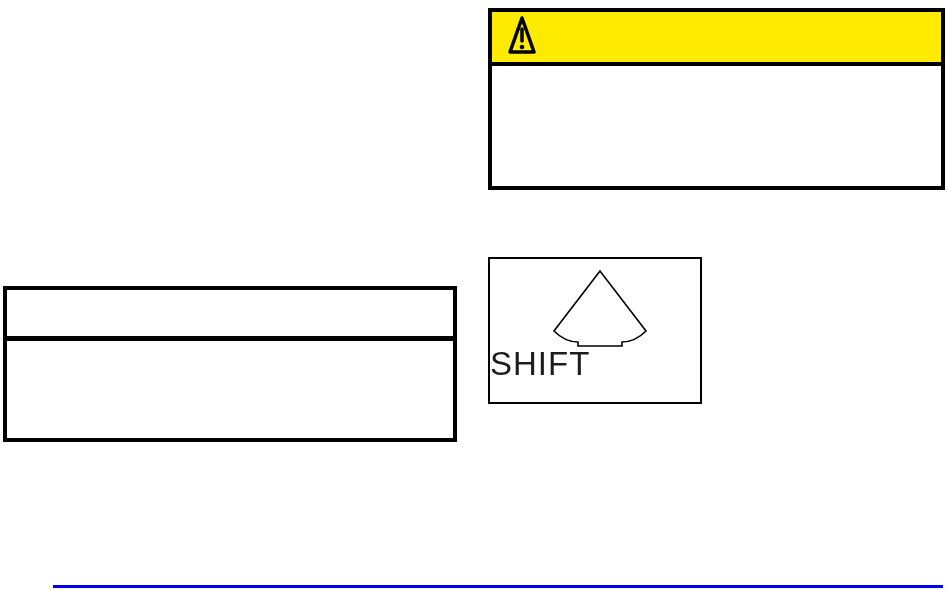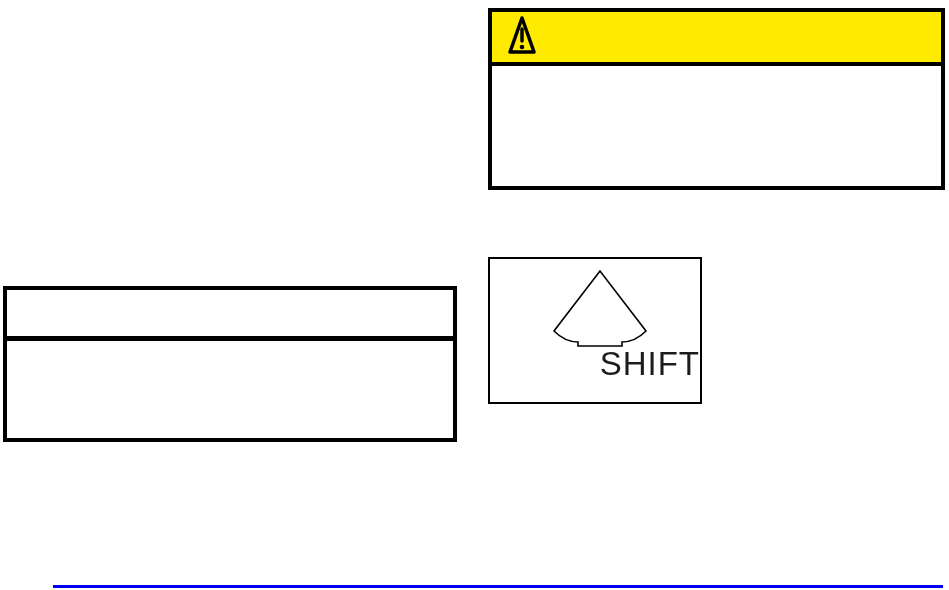--- a/index.html
+++ b/index.html
@@ -56,21 +56,21 @@
     background: #ffffff;
   }
   .shift-figure svg.arrow {
     position: absolute;
     left: 0; top: 0;
   }
   .shift-label {
     position: absolute;
     left: 0; top: 86px;
     width: 100%;
-    text-align: right;
+    text-align: left;
     font-size: 33px;
     letter-spacing: 1px;
     color: #1c1c1c;
     font-family: "Liberation Sans", sans-serif;
   }
 
   
   .bottom-rule {
     position: absolute;
     left: 53px; top: 585px;

